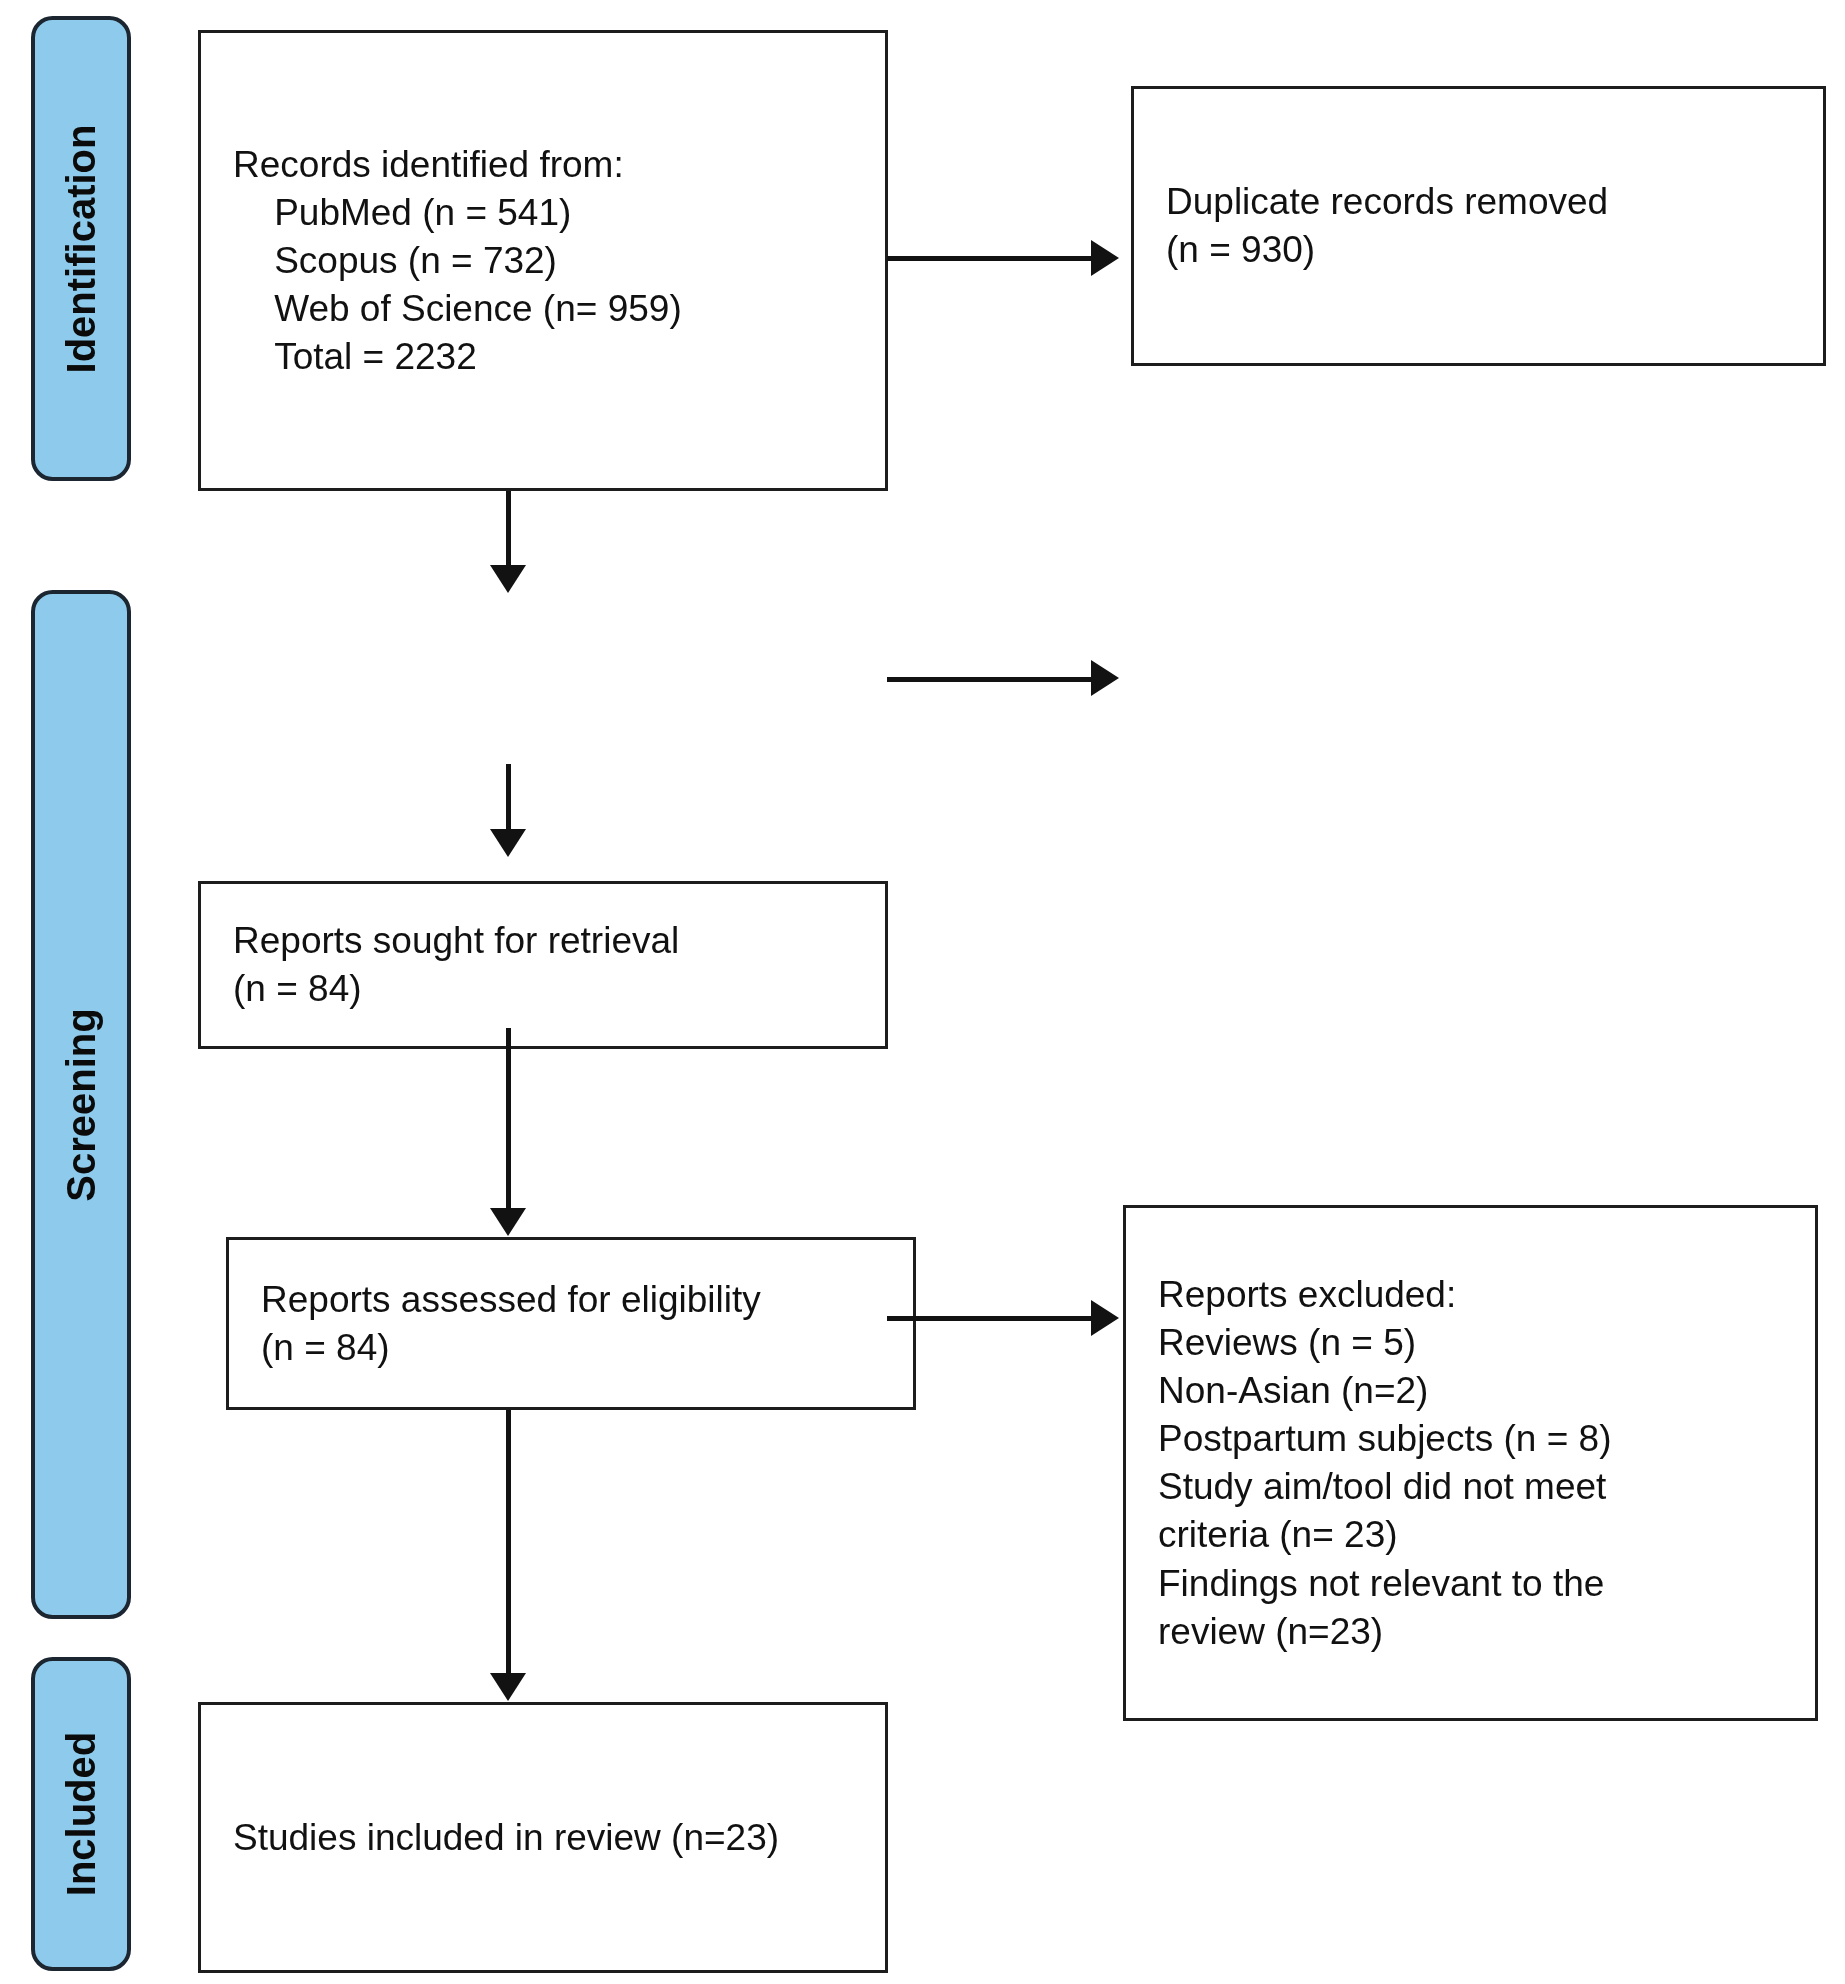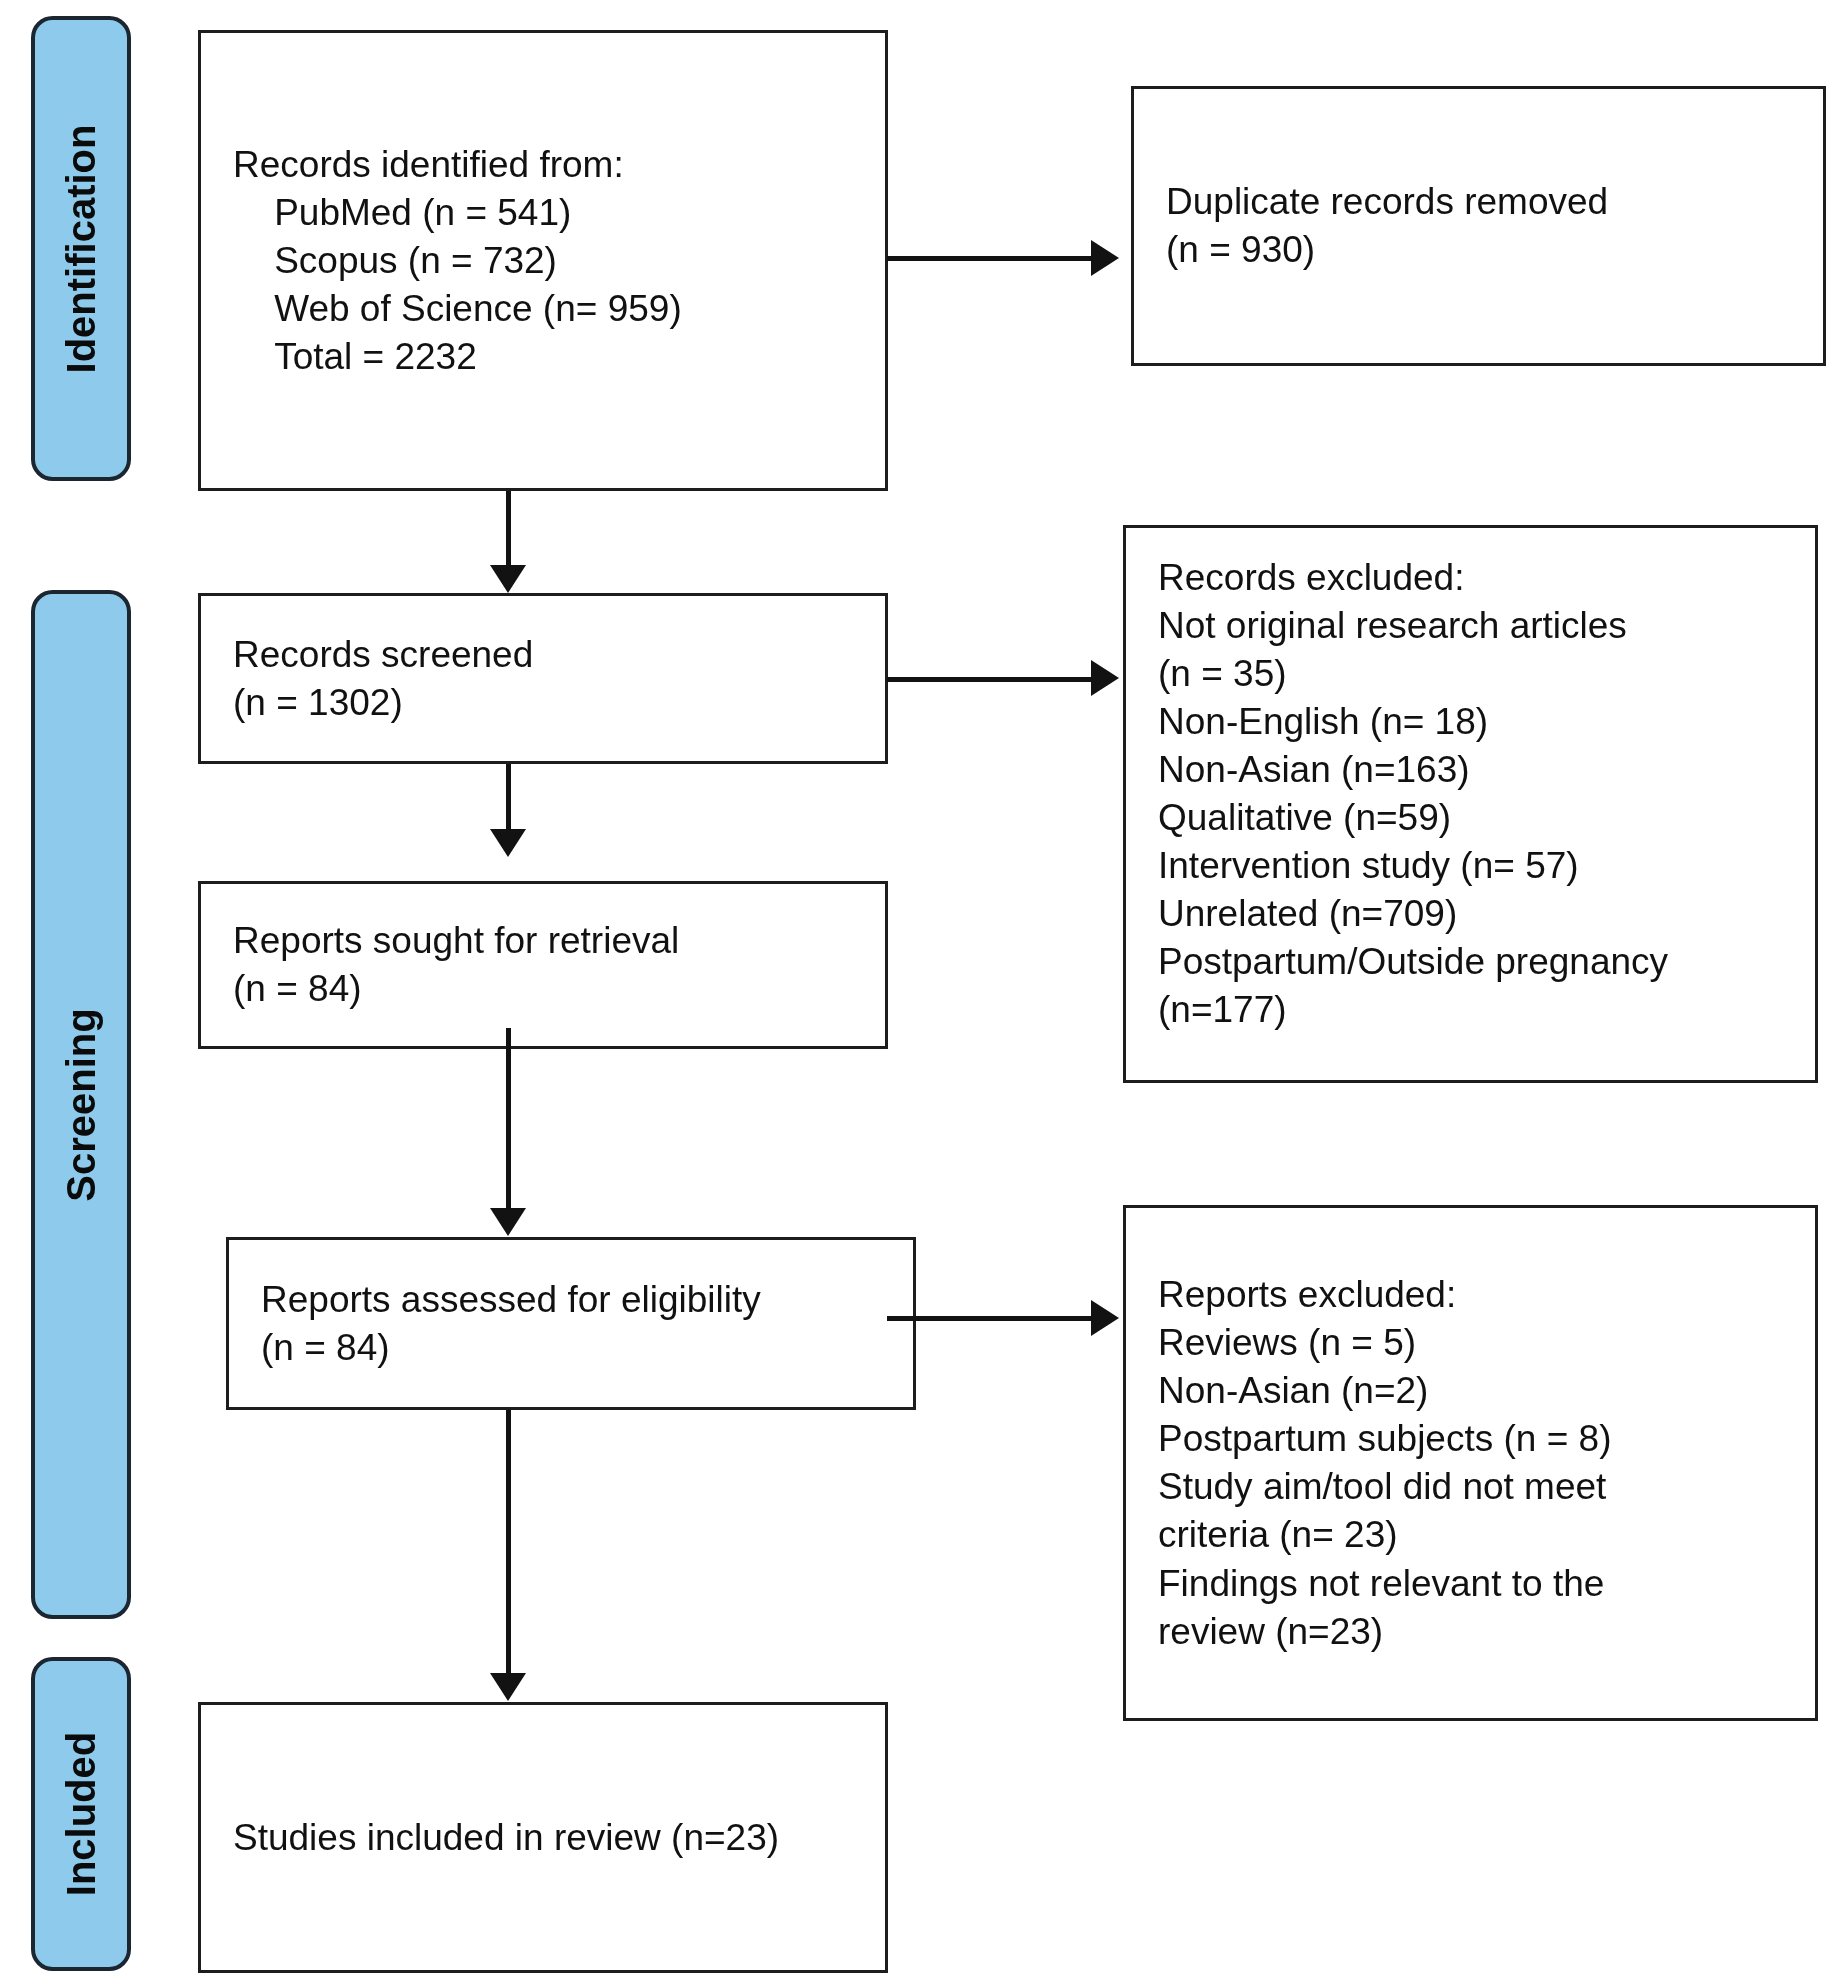--- a/index.html
+++ b/index.html
@@ -108,56 +108,40 @@
   </div>
 
   <div class="flow-box" style="left:198px; top:30px; width:690px; height:461px;">
     <div class="box-text">Records identified from:
     PubMed (n = 541)
     Scopus (n = 732)
     Web of Science (n= 959)
     Total = 2232</div>
   </div>
 
-  <div class="flow-box" style="left:198px; top:593px; width:690px; height:171px;">
-    <div class="box-text">Records screened
-(n = 1302)</div>
-  </div>
 
   <div class="flow-box" style="left:198px; top:881px; width:690px; height:168px;">
     <div class="box-text">Reports sought for retrieval
 (n = 84)</div>
   </div>
 
   <div class="flow-box" style="left:198px; top:1237px; width:690px; height:173px;margin-left:28px;">
     <div class="box-text">Reports assessed for eligibility
 (n = 84)</div>
   </div>
 
   <div class="flow-box" style="left:198px; top:1702px; width:690px; height:271px;padding-left:12px;">
     <div class="box-text">Studies included in review (n=23)</div>
   </div>
 
   <div class="flow-box" style="left:1123px; top:86px; width:695px; height:280px;margin-left:8px;">
     <div class="box-text">Duplicate records removed
 (n = 930)</div>
   </div>
 
-  <div class="flow-box text-top" style="left:1123px; top:525px; width:695px; height:558px;">
-    <div class="box-text">Records excluded:
-Not original research articles
-(n = 35)
-Non-English (n= 18)
-Non-Asian (n=163)
-Qualitative (n=59)
-Intervention study (n= 57)
-Unrelated (n=709)
-Postpartum/Outside pregnancy
-(n=177)</div>
-  </div>
 
   <div class="flow-box" style="left:1123px; top:1205px; width:695px; height:516px;">
     <div class="box-text">Reports excluded:
 Reviews (n = 5)
 Non-Asian (n=2)
 Postpartum subjects (n = 8)
 Study aim/tool did not meet
 criteria (n= 23)
 Findings not relevant to the
 review (n=23)</div>

